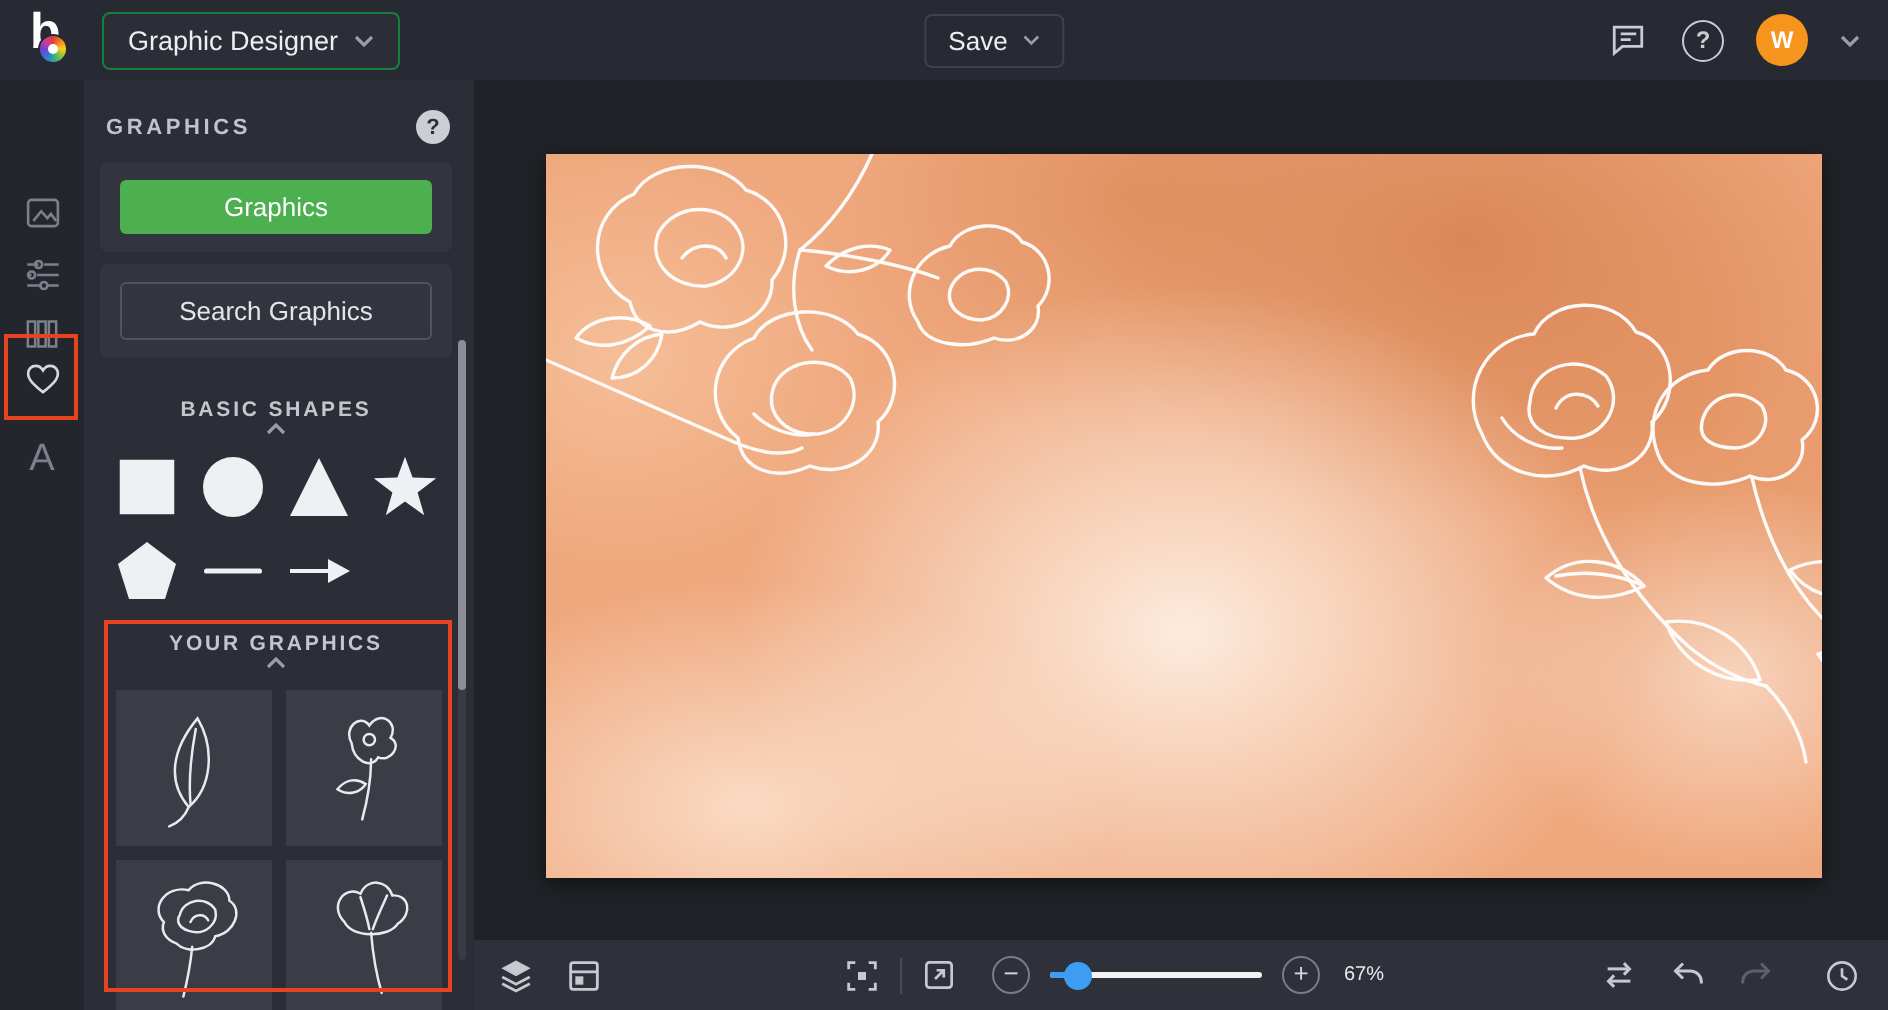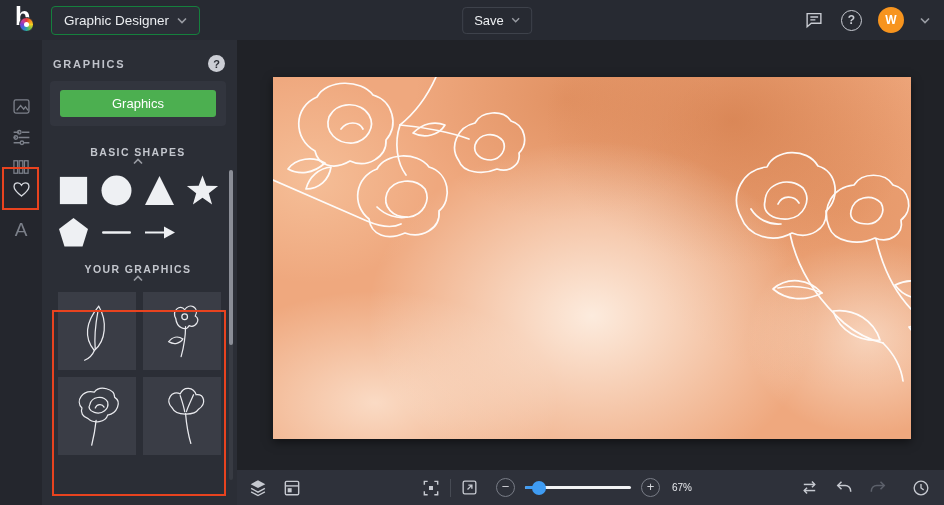--- a/index.html
+++ b/index.html
@@ -189,20 +189,23 @@
       <div class="panel-header">
         <span class="panel-title">GRAPHICS</span>
         <span class="panel-help">
           <span>?</span>
         </span>
       </div>
 
       <div class="panel-card">
         <button class="btn-green">Graphics</button>
       </div>
+      <div class="panel-card">
+        <button class="btn-outline">Search Graphics</button>
+      </div>
 
       <div class="section-header">
         <span class="section-title">BASIC SHAPES</span>
         <span class="chev">
           <svg width="10" height="7" viewBox="0 0 10 7" fill="none" stroke="currentColor" stroke-width="1.6">
               <path d="M1 5.5l4-4 4 4"></path>
             </svg>
         </span>
       </div>
 

